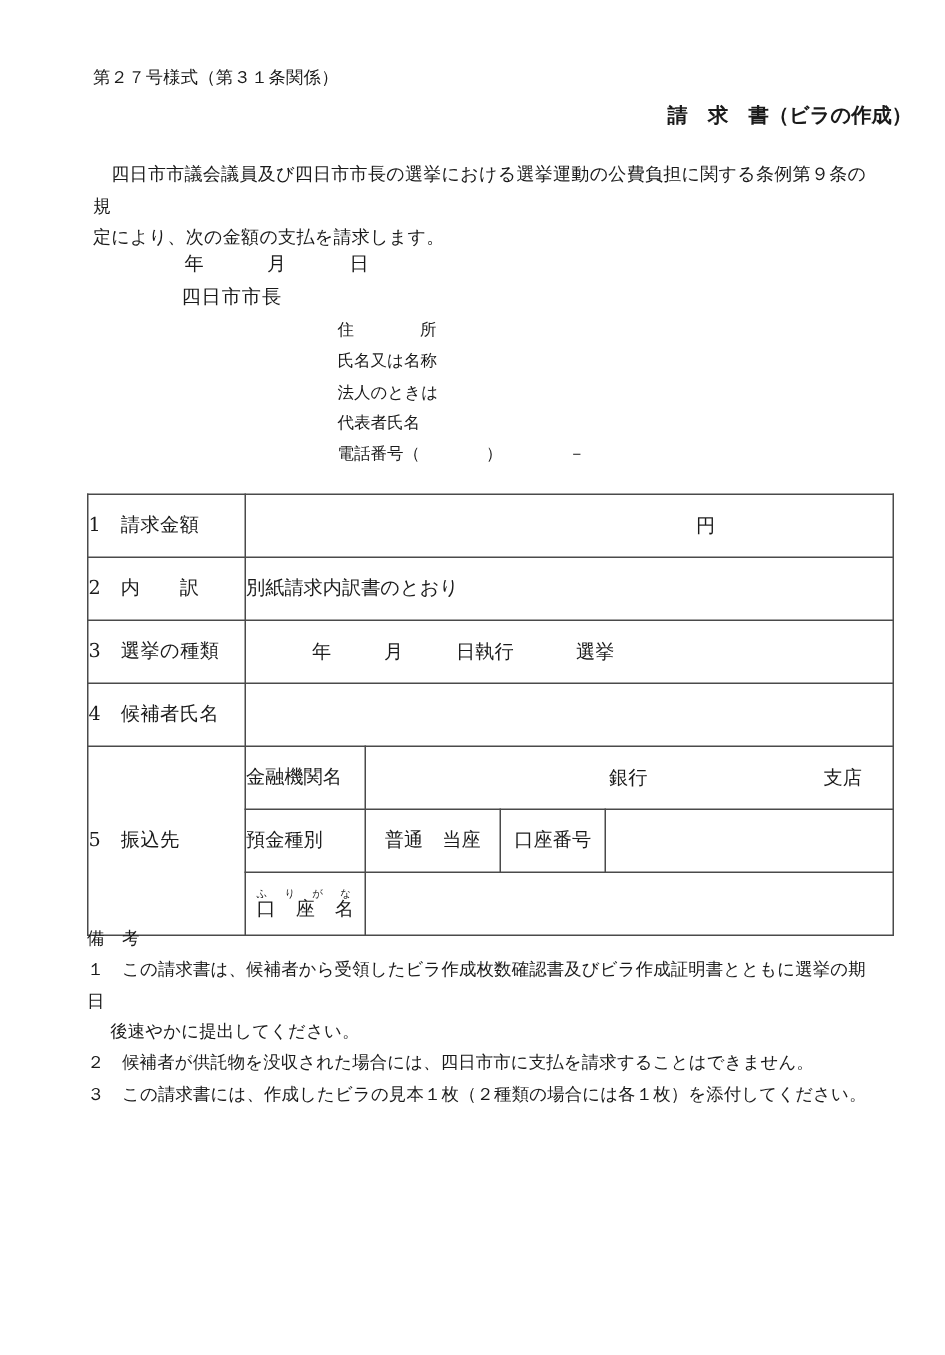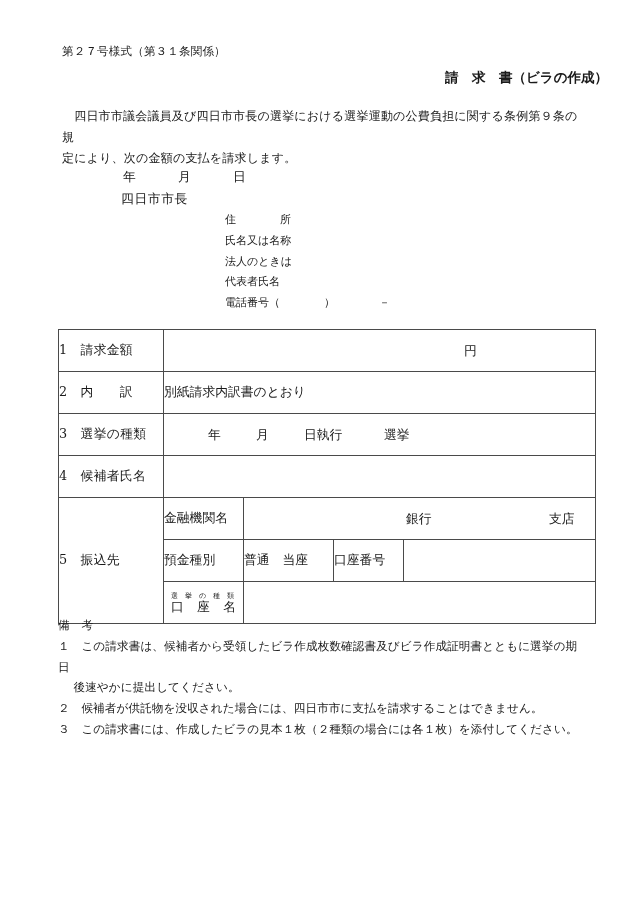--- a/index.html
+++ b/index.html
@@ -55,21 +55,21 @@
     vertical-align: middle;
     padding: 0;
     height: 41px;
     overflow: hidden;
   }
   td.lbl { padding-left: 9px; letter-spacing: 0.3px; }
   td.rel { position: relative; }
   td.rel .ps { position: absolute; top: 50%; transform: translateY(-50%); white-space: nowrap; }
   td.val { padding-left: 9px; }
   td.sublbl { padding-left: 7px; }
-  td.center { text-align: left; }
+  td.center { text-align: center; }
 
   .kouza { padding: 0 7px; }
   .kouza .furi {
     font-size: 7px;
     line-height: 8px;
     text-align: justify;
     text-align-last: justify;
     letter-spacing: 2px;
   }
   .kouza .main {
@@ -158,21 +158,21 @@
     </tr>
     <tr>
       <td class="sublbl">預金種別</td>
       <td class="center">普通　当座</td>
       <td class="center">口座番号</td>
       <td></td>
     </tr>
     <tr>
       <td>
         <div class="kouza">
-          <div class="furi">選挙の種類</div>
+          <div class="furi">ふりがな</div>
           <div class="main">口座名</div>
         </div>
       </td>
       <td colspan="3"></td>
     </tr>
   </tbody>
     </table>
 
   <div class="abs notes">
     <div>備　考</div>

